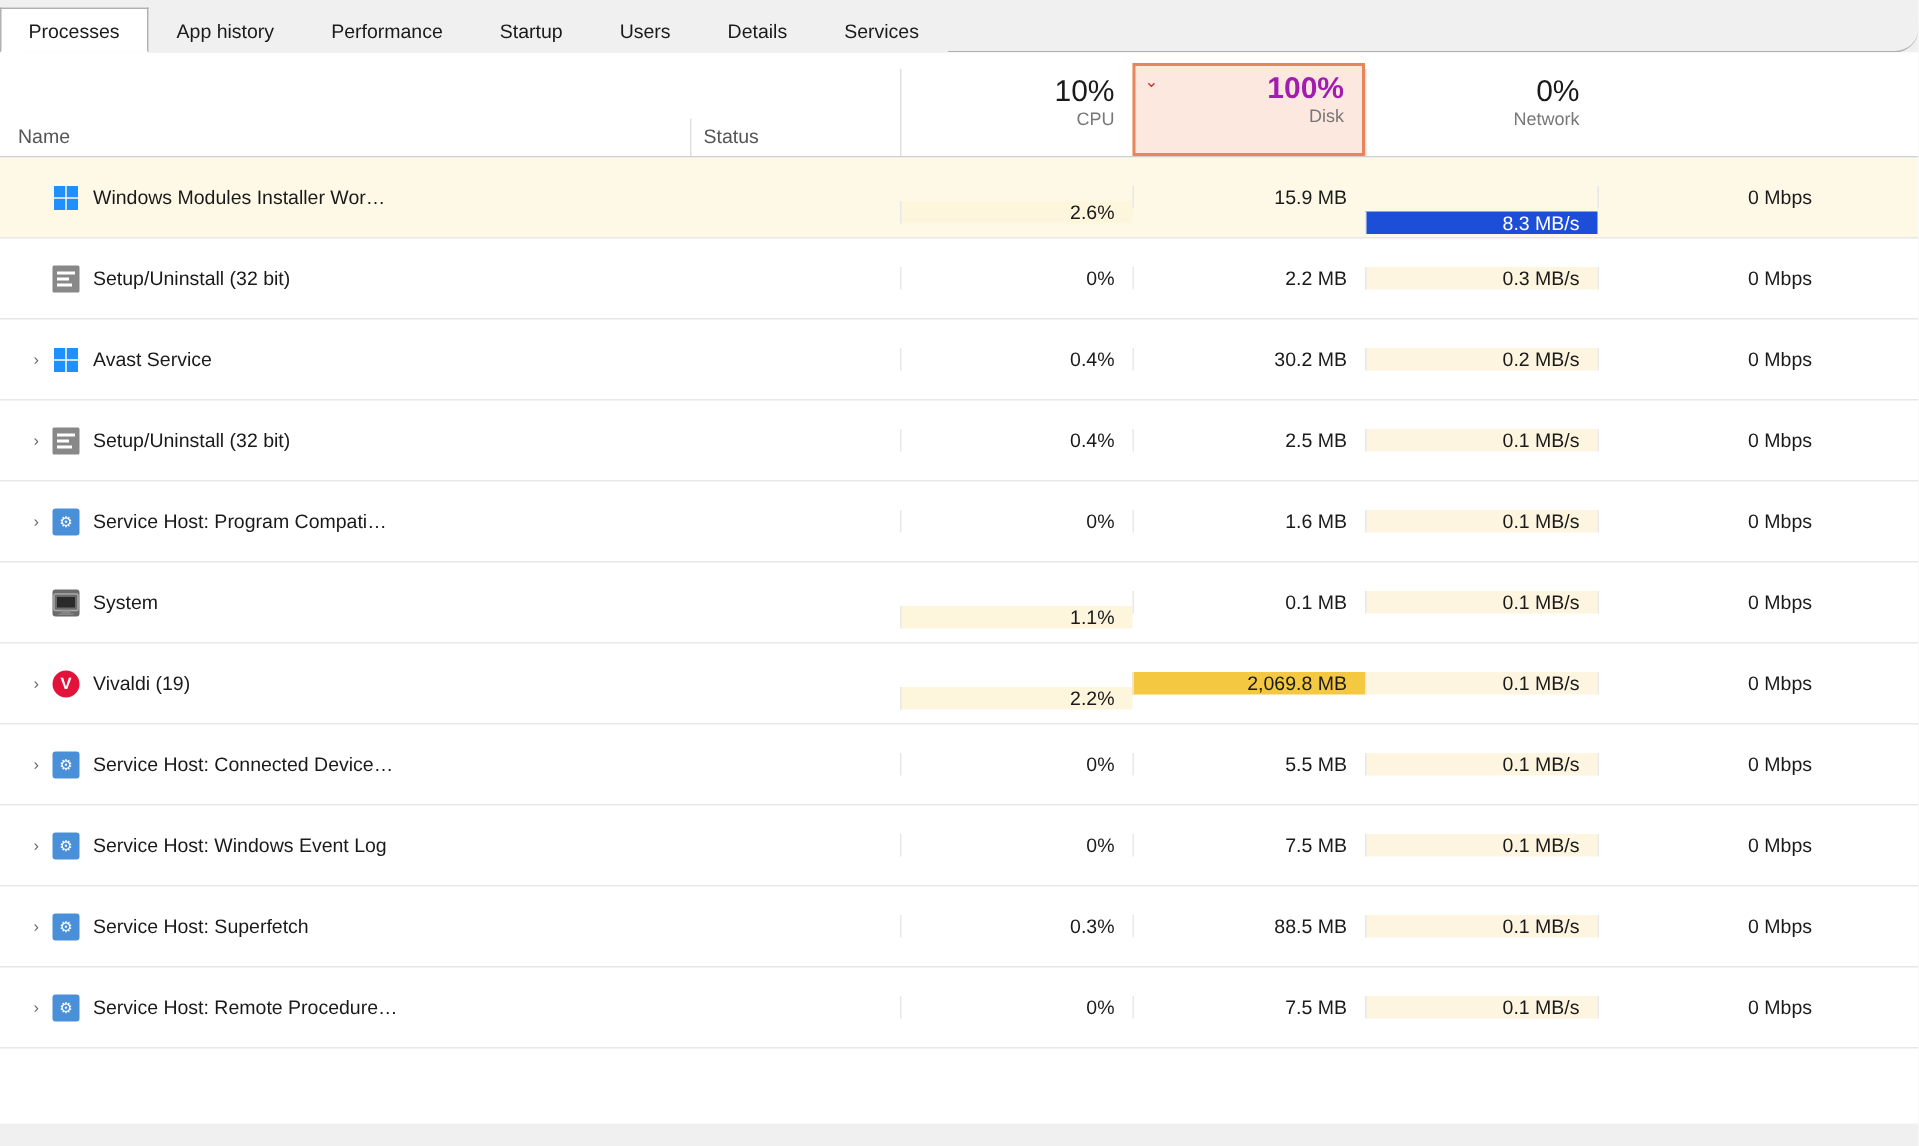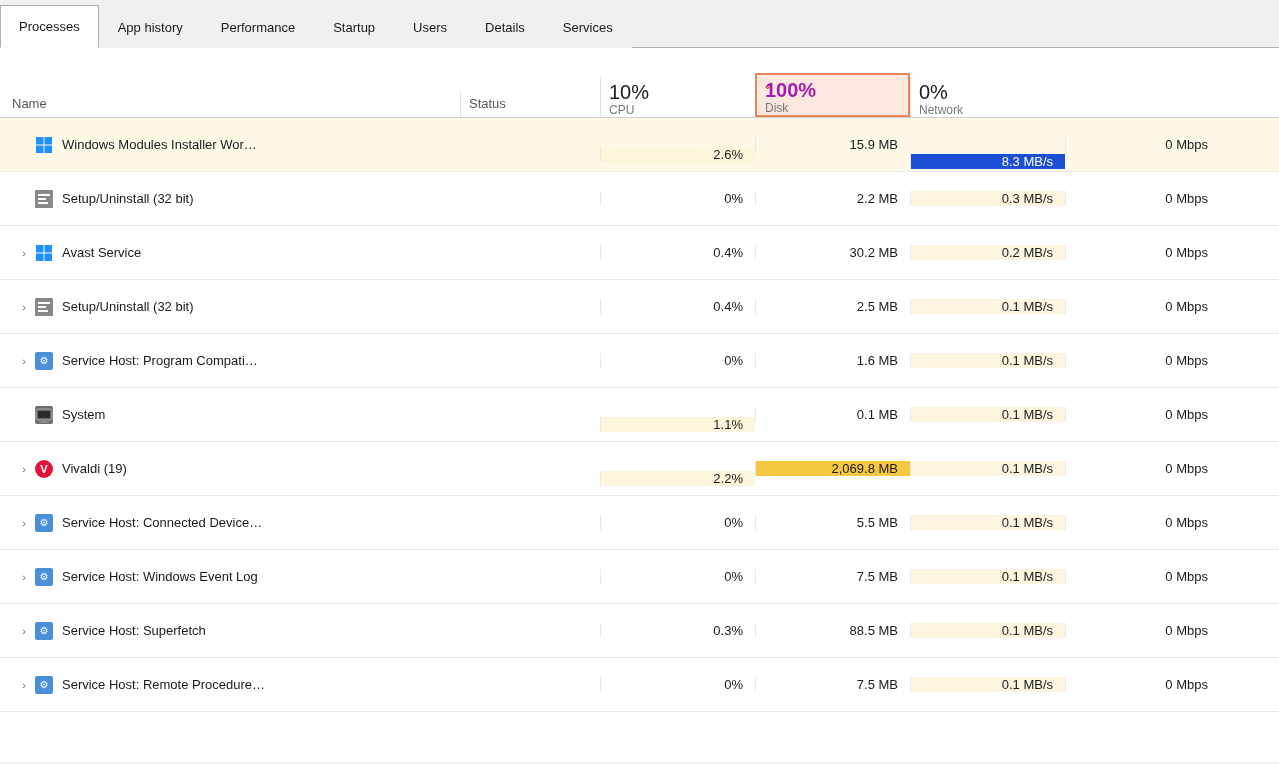--- a/index.html
+++ b/index.html
@@ -13,21 +13,22 @@
       overflow: hidden;
     }
 
     
     .tab-bar {
       display: flex;
       align-items: stretch;
       background: #f0f0f0;
       border-bottom: 1px solid #b0b0b0;
       padding-top: 4px;
-      height: 48px;
+      height: 35px;
+      border-radius: 16px;
     }
     .tab {
       padding: 6px 18px;
       cursor: pointer;
       font-size: 13px;
       color: #1a1a1a;
       border: 1px solid transparent;
       border-bottom: none;
       background: #f0f0f0;
       display: flex;
@@ -76,22 +77,22 @@
       padding: 4px 8px;
       color: #555;
       font-size: 13px;
       align-self: flex-end;
       padding-bottom: 6px;
       border-left: 1px solid #e0e0e0;
     }
     .col-metric {
       width: 155px;
       min-width: 155px;
-      padding: 4px 12px 0 8px;
-      text-align: left;
+      padding: 4px 12px 18px 8px;
+      text-align: right;
       border-left: 1px solid #e0e0e0;
     }
     .col-metric .pct {
       font-size: 20px;
       font-weight: 400;
       color: #1a1a1a;
       display: block;
       line-height: 1.1;
     }
     .col-metric .label {

